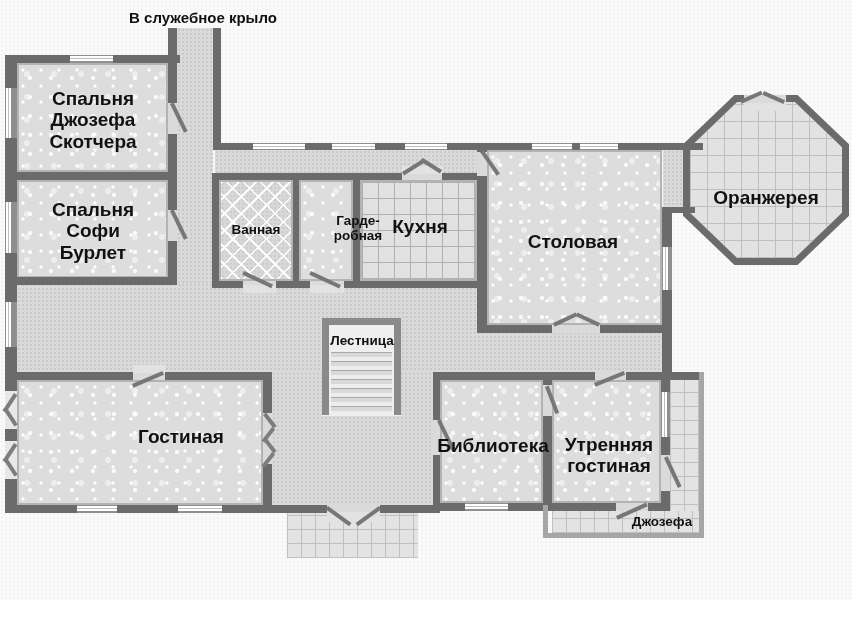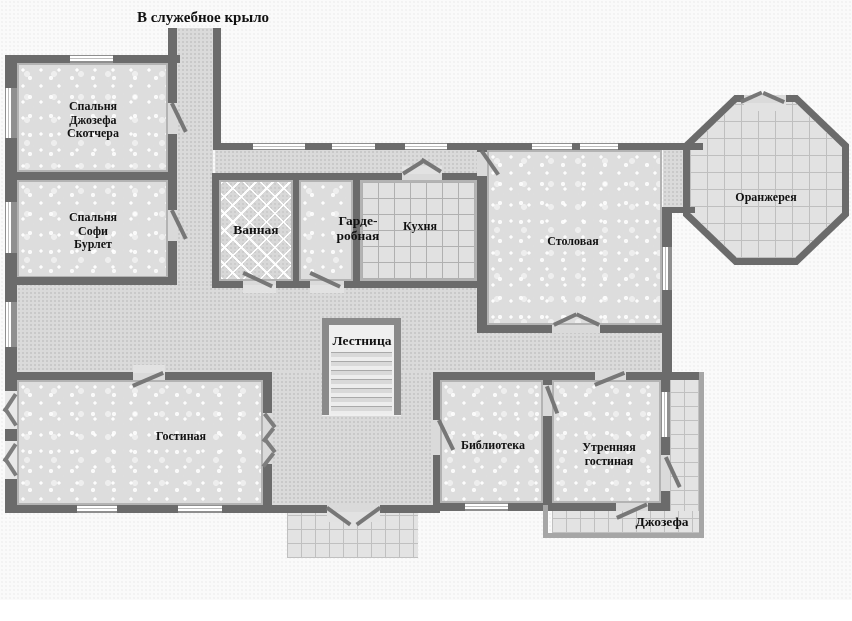--- a/index.html
+++ b/index.html
@@ -1,18 +1,18 @@
 <!DOCTYPE html>
 <html><head>
 <meta charset="utf-8">
 <style>
   * { margin:0; padding:0; box-sizing:border-box; }
   body { background:#ffffff; font-family:"Liberation Sans","DejaVu Sans",sans-serif; }
   .stage { position:relative; width:852px; height:600px; background:#fafafa; overflow:hidden;
-           background-image:radial-gradient(circle,#f0f0f0 .6px,transparent 1px); background-size:4px 4px;font-family:Liberation Serif, serif; }
+           background-image:radial-gradient(circle,#f0f0f0 .6px,transparent 1px); background-size:4px 4px; }
   .wall { position:absolute; background:#6b6b6b; }
   .wallM{ position:absolute; background:#8a8a8a; }
   .wallT{ position:absolute; background:#a6a6a6; }
   .hall { position:absolute; background-color:#dadada;
           background-image:radial-gradient(circle,#c9c9c9 .8px,transparent 1.1px); background-size:4px 4px; }
   .paper{ position:absolute; background-color:#dddddd; border:2px solid #b3b3b3;
           background-image:
             radial-gradient(circle at 4px 5px, rgba(255,255,255,.95) 1.3px, transparent 2px),
             radial-gradient(circle at 11px 13px, rgba(255,255,255,.85) 1.7px, transparent 2.5px),
             radial-gradient(circle at 16px 3px, rgba(255,255,255,.8) 1px, transparent 1.6px),
@@ -43,21 +43,21 @@
   .oct  { position:absolute; left:683px; top:95px; width:166px; height:170px; background:#6b6b6b;
           clip-path:polygon(31% 0,69% 0,100% 29%,100% 71%,69% 100%,31% 100%,0 71%,0 29%); }
   .octfloor{ position:absolute; left:7px; top:7px; right:7px; bottom:7px;
           clip-path:polygon(31% 0,69% 0,100% 29%,100% 71%,69% 100%,31% 100%,0 71%,0 29%);
           background-color:#e2e2e2;
           background-image:
             repeating-linear-gradient(0deg,#bfbfbf 0 1px,transparent 1px 17px),
             repeating-linear-gradient(90deg,#bfbfbf 0 1px,transparent 1px 17px); }
   .stairbg{ position:absolute; background:#efefef; }
   .steps{ position:absolute; background:repeating-linear-gradient(180deg,#a9a9a9 0 1px,#d9d9d9 1px 5px,#ededed 5px 9px); }
-  .lbl  { position:absolute; font-weight:bold; font-size:12px; line-height:1.13; color:#111;
+  .lbl  { position:absolute; font-weight:bold; font-size:19px; line-height:1.13; color:#111;
           text-align:center; white-space:pre-line; transform:translate(-50%,-50%); }
   .lbl-sm{ font-size:13.5px; }
   .lbl-note{ position:absolute; font-weight:bold; font-style:italic; font-size:13.5px; line-height:1.25;
           color:#111; text-align:left; white-space:pre-line; }
   .lbl-top{ position:absolute; font-weight:bold; font-size:15px; color:#111; transform:translate(-50%,-50%); white-space:nowrap; }
   .lbl-cap{ position:absolute; font-weight:bold; font-style:italic; font-size:19px; color:#111; transform:translate(-50%,-50%); white-space:nowrap; }
 </style>
 </head>
 <body>
 

